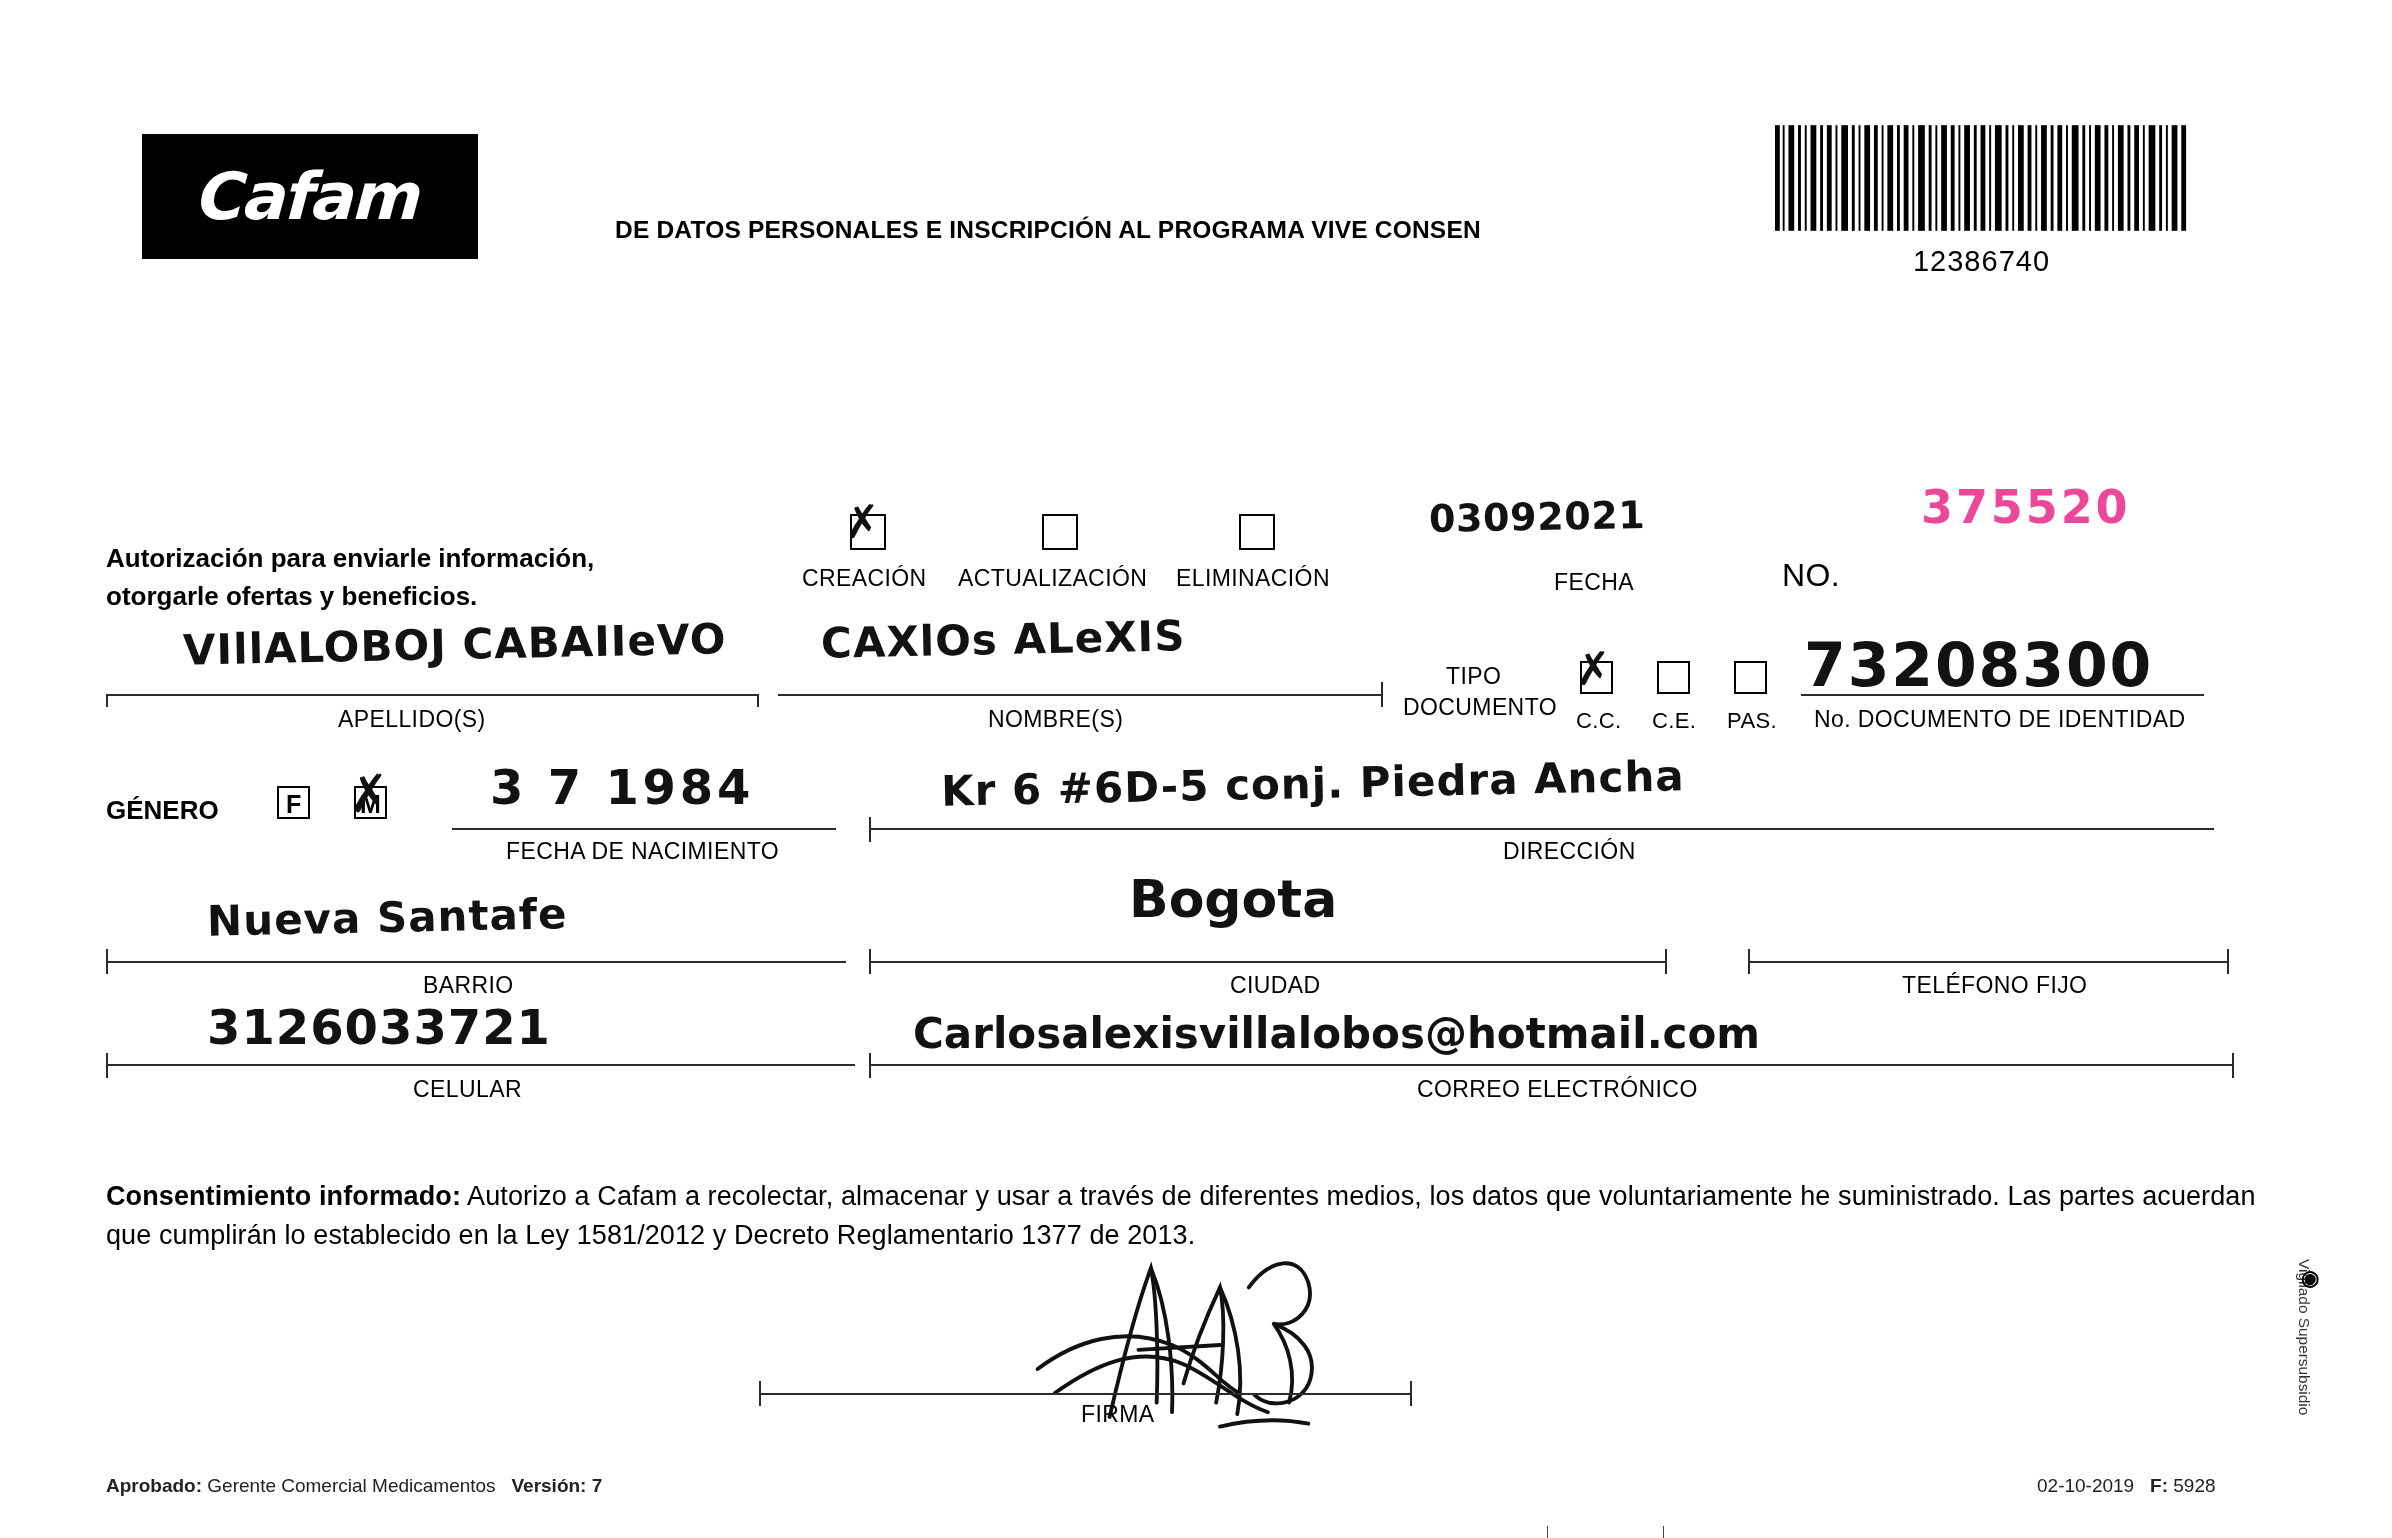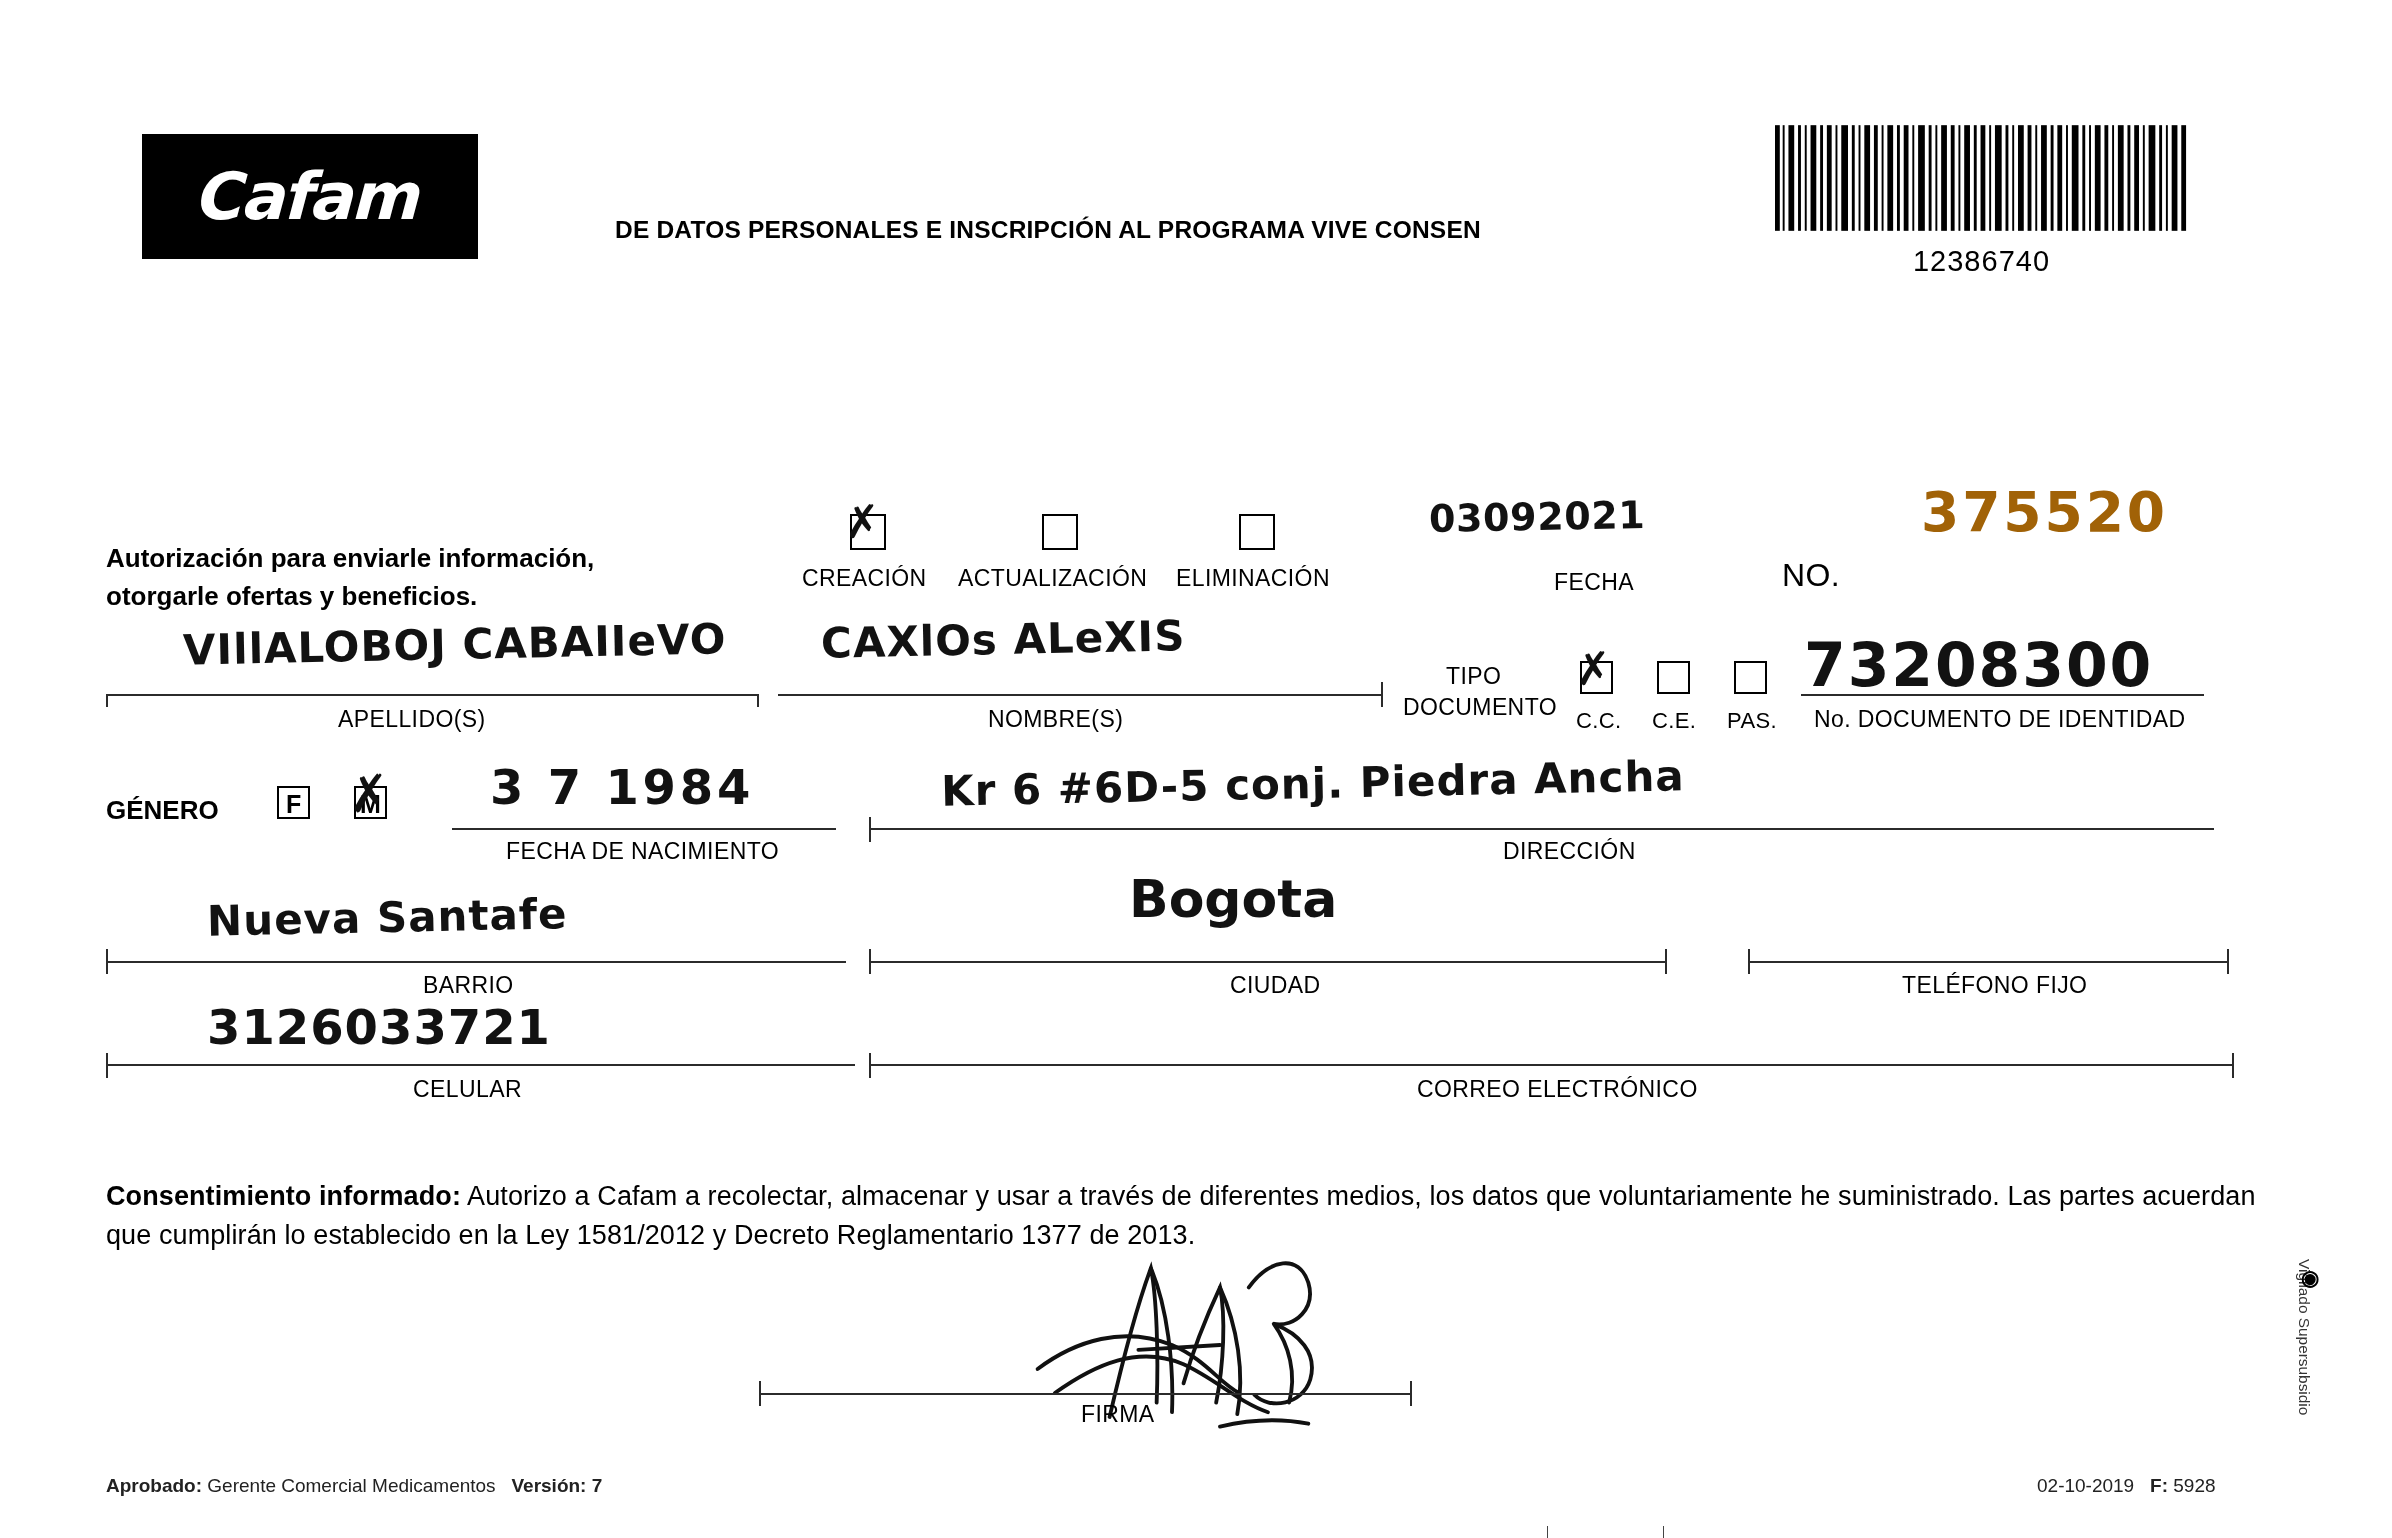--- a/index.html
+++ b/index.html
@@ -280,21 +280,21 @@
 
   <div class="checkbox" style="left:1042px; top:514px;"></div>
   <div class="static-label" style="left:958px; top:565px;">ACTUALIZACIÓN</div>
 
   <div class="checkbox" style="left:1239px; top:514px;"></div>
   <div class="static-label" style="left:1176px; top:565px;">ELIMINACIÓN</div>
 
   <div class="hand hand-md" style="left:1429px; top:495px;">03092021</div>
   <div class="static-label" style="left:1554px; top:569px;">FECHA</div>
   <div class="static-label" style="left:1782px; top:521px; font-size:32px;margin-top:36px;">NO.</div>
-  <div class="hand" style="left:1921px; top:480px; font-size:55px; font-weight:600; letter-spacing:2.9px; color:#a16207;">375520</div>
+  <div class="hand" style="left:1921px; top:480px; font-size:46px; font-weight:600; letter-spacing:2.9px; color:#ec4899;">375520</div>
 
   <div class="hand hand-lg" style="left:183px; top:620px;">VIllALOBOJ CABAIIeVO</div>
   <div class="rule" style="left:106px; top:694px; width:653px;"></div>
   <div class="tick" style="left:106px; top:694px;"></div>
   <div class="tick" style="left:757px; top:694px;"></div>
   <div class="static-label" style="left:338px; top:706px;">APELLIDO(S)</div>
 
   <div class="hand hand-lg" style="left:821px; top:615px;">CAXlOs ALeXIS</div>
   <div class="rule" style="left:778px; top:694px; width:605px;"></div>
   <div class="tick" style="left:1381px; top:682px; height:25px;"></div>
@@ -348,20 +348,21 @@
   <div class="rule" style="left:1748px; top:961px; width:480px;"></div>
   <div class="tick" style="left:1748px; top:949px; height:25px;"></div>
   <div class="tick" style="left:2227px; top:949px; height:25px;"></div>
   <div class="static-label" style="left:1902px; top:972px;">TELÉFONO FIJO</div>
 
   <div class="hand" style="left:207px; top:999px; font-size:48px; font-weight:600; letter-spacing:1px;">3126033721</div>
   <div class="rule" style="left:106px; top:1064px; width:749px;"></div>
   <div class="tick" style="left:106px; top:1053px; height:25px;"></div>
   <div class="static-label" style="left:413px; top:1076px;">CELULAR</div>
 
+  <div class="hand" style="left:913px; top:1009px; font-size:42px; font-weight:600;">Carlosalexisvillalobos@hotmail.com</div>
   <div class="rule" style="left:869px; top:1064px; width:1364px;"></div>
   <div class="tick" style="left:869px; top:1053px; height:25px;"></div>
   <div class="tick" style="left:2232px; top:1053px; height:25px;"></div>
   <div class="static-label" style="left:1417px; top:1076px;">CORREO ELECTRÓNICO</div>
 
   <div class="consent">
     <b>Consentimiento informado:</b><span> Autorizo a Cafam a recolectar, almacenar y usar a través de diferentes medios, los datos que voluntariamente he suministrado. Las partes acuerdan que cumplirán lo establecido en la Ley 1581/2012 y Decreto Reglamentario 1377 de 2013.</span>
   </div>
 
   <div style="position:absolute; left:932px; top:1249px; width:672px; height:192px;">

